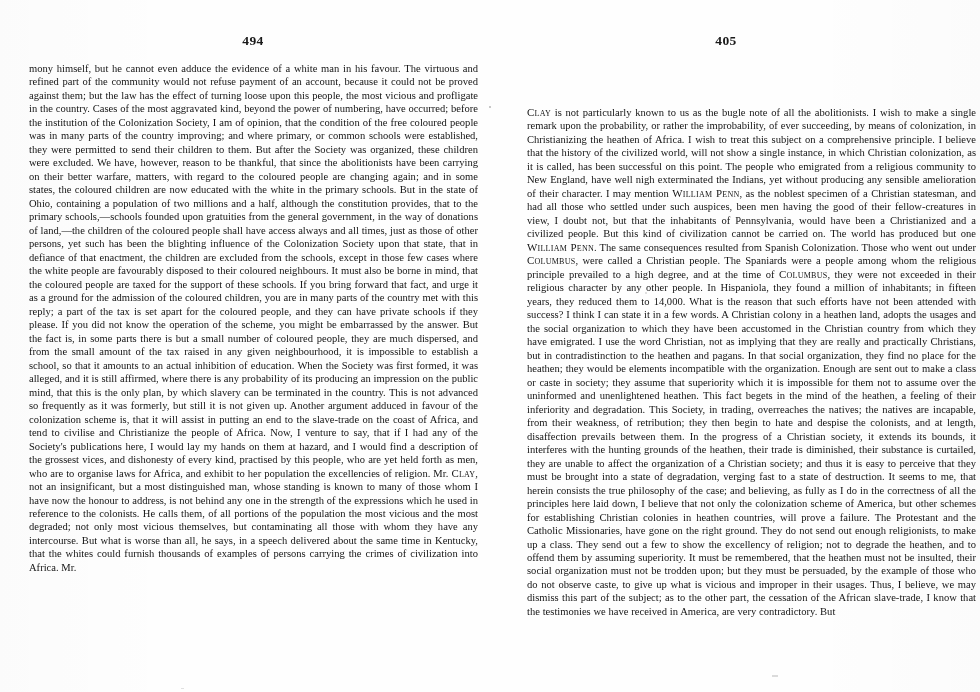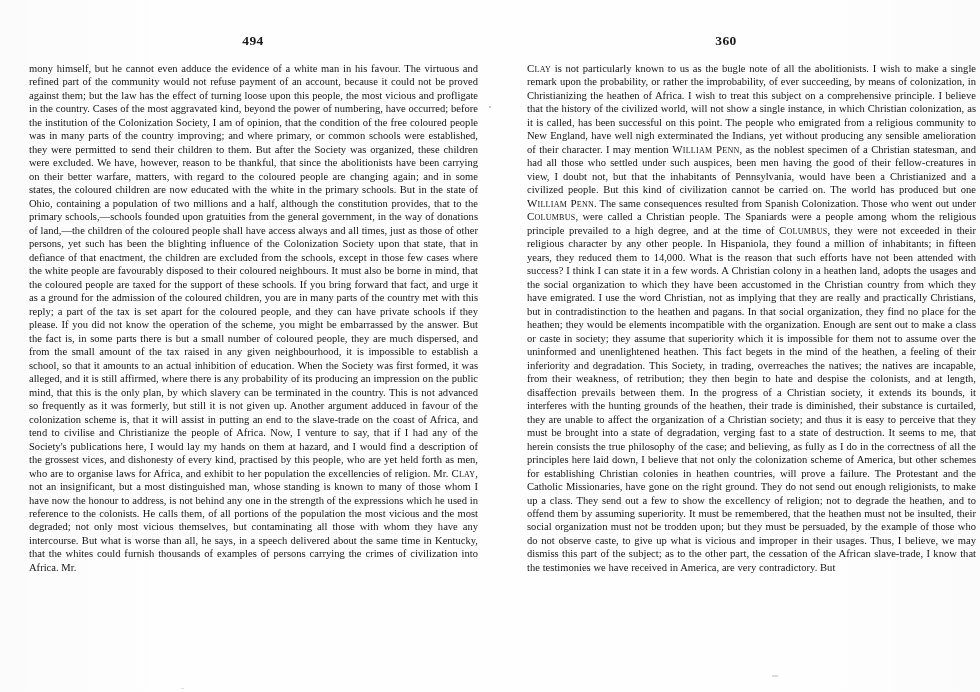--- a/index.html
+++ b/index.html
@@ -56,21 +56,21 @@
     color: #141414;
     -webkit-hyphens: none;
     hyphens: none;
     word-spacing: 0.15px;
   }
   .col p {
     margin: 0;
     text-indent: 0;
   }
   .col-left  { left: 29px;  width: 449px; }
-  .col-right { left: 527px; width: 449px; }
+  .col-right { left: 527px; width: 449px; margin-top: 44px; }
 
   
   .col p:last-child { text-align: justify; }
 
   .sc {
     font-variant: small-caps;
     font-size: 10.9px;
     letter-spacing: 0.25px;
   }
 
@@ -99,21 +99,21 @@
 </style>
 </head>
 <body>
 
 <div class="page">
 
   <div class="tone"></div>
 
   <div class="folio-row">
     <div class="folio folio-left">494</div>
-    <div class="folio folio-right">360</div>
+    <div class="folio folio-right">405</div>
   </div>
 
   <div class="columns">
 
     <div class="col col-left">
       <p>mony himself, but he cannot even adduce the evidence of a white man in his favour. The virtuous and refined part of the community would not refuse payment of an account, because it could not be proved against them; but the law has the effect of turning loose upon this people, the most vicious and profligate in the country. Cases of the most aggravated kind, beyond the power of numbering, have occurred; before the institution of the Colonization Society, I am of opinion, that the condition of the free coloured people was in many parts of the country improving; and where primary, or common schools were established, they were permitted to send their children to them. But after the Society was organized, these children were excluded. We have, however, reason to be thankful, that since the abolitionists have been carrying on their better warfare, matters, with regard to the coloured people are changing again; and in some states, the coloured children are now educated with the white in the primary schools. But in the state of Ohio, containing a population of two millions and a half, although the constitution provides, that to the primary schools,—schools founded upon gratuities from the general government, in the way of donations of land,—the children of the coloured people shall have access always and all times, just as those of other persons, yet such has been the blighting influence of the Colonization Society upon that state, that in defiance of that enactment, the children are excluded from the schools, except in those few cases where the white people are favourably disposed to their coloured neighbours. It must also be borne in mind, that the coloured people are taxed for the support of these schools. If you bring forward that fact, and urge it as a ground for the admission of the coloured children, you are in many parts of the country met with this reply; a part of the tax is set apart for the coloured people, and they can have private schools if they please. If you did not know the operation of the scheme, you might be embarrassed by the answer. But the fact is, in some parts there is but a small number of coloured people, they are much dispersed, and from the small amount of the tax raised in any given neighbourhood, it is impossible to establish a school, so that it amounts to an actual inhibition of education. When the Society was first formed, it was alleged, and it is still affirmed, where there is any probability of its producing an impression on the public mind, that this is the only plan, by which slavery can be terminated in the country. This is not advanced so frequently as it was formerly, but still it is not given up. Another argument adduced in favour of the colonization scheme is, that it will assist in putting an end to the slave-trade on the coast of Africa, and tend to civilise and Christianize the people of Africa. Now, I venture to say, that if I had any of the Society's publications here, I would lay my hands on them at hazard, and I would find a description of the grossest vices, and dishonesty of every kind, practised by this people, who are yet held forth as men, who are to organise laws for Africa, and exhibit to her population the excellencies of religion. Mr. <span class="sc">Clay</span>, not an insignificant, but a most distinguished man, whose standing is known to many of those whom I have now the honour to address, is not behind any one in the strength of the expressions which he used in reference to the colonists. He calls them, of all portions of the population the most vicious and the most degraded; not only most vicious themselves, but contaminating all those with whom they have any intercourse. But what is worse than all, he says, in a speech delivered about the same time in Kentucky, that the whites could furnish thousands of examples of persons carrying the crimes of civilization into Africa. Mr.</p>
     </div>
 
     <div class="col col-right">
       <p><span class="sc">Clay</span> is not particularly known to us as the bugle note of all the abolitionists. I wish to make a single remark upon the probability, or rather the improbability, of ever succeeding, by means of colonization, in Christianizing the heathen of Africa. I wish to treat this subject on a comprehensive principle. I believe that the history of the civilized world, will not show a single instance, in which Christian colonization, as it is called, has been successful on this point. The people who emigrated from a religious community to New England, have well nigh exterminated the Indians, yet without producing any sensible amelioration of their character. I may mention <span class="sc">William Penn</span>, as the noblest specimen of a Christian statesman, and had all those who settled under such auspices, been men having the good of their fellow-creatures in view, I doubt not, but that the inhabitants of Pennsylvania, would have been a Christianized and a civilized people. But this kind of civilization cannot be carried on. The world has produced but one <span class="sc">William Penn</span>. The same consequences resulted from Spanish Colonization. Those who went out under <span class="sc">Columbus</span>, were called a Christian people. The Spaniards were a people among whom the religious principle prevailed to a high degree, and at the time of <span class="sc">Columbus</span>, they were not exceeded in their religious character by any other people. In Hispaniola, they found a million of inhabitants; in fifteen years, they reduced them to 14,000. What is the reason that such efforts have not been attended with success? I think I can state it in a few words. A Christian colony in a heathen land, adopts the usages and the social organization to which they have been accustomed in the Christian country from which they have emigrated. I use the word Christian, not as implying that they are really and practically Christians, but in contradistinction to the heathen and pagans. In that social organization, they find no place for the heathen; they would be elements incompatible with the organization. Enough are sent out to make a class or caste in society; they assume that superiority which it is impossible for them not to assume over the uninformed and unenlightened heathen. This fact begets in the mind of the heathen, a feeling of their inferiority and degradation. This Society, in trading, overreaches the natives; the natives are incapable, from their weakness, of retribution; they then begin to hate and despise the colonists, and at length, disaffection prevails between them. In the progress of a Christian society, it extends its bounds, it interferes with the hunting grounds of the heathen, their trade is diminished, their substance is curtailed, they are unable to affect the organization of a Christian society; and thus it is easy to perceive that they must be brought into a state of degradation, verging fast to a state of destruction. It seems to me, that herein consists the true philosophy of the case; and believing, as fully as I do in the correctness of all the principles here laid down, I believe that not only the colonization scheme of America, but other schemes for establishing Christian colonies in heathen countries, will prove a failure. The Protestant and the Catholic Missionaries, have gone on the right ground. They do not send out enough religionists, to make up a class. They send out a few to show the excellency of religion; not to degrade the heathen, and to offend them by assuming superiority. It must be remembered, that the heathen must not be insulted, their social organization must not be trodden upon; but they must be persuaded, by the example of those who do not observe caste, to give up what is vicious and improper in their usages. Thus, I believe, we may dismiss this part of the subject; as to the other part, the cessation of the African slave-trade, I know that the testimonies we have received in America, are very contradictory. But</p>

